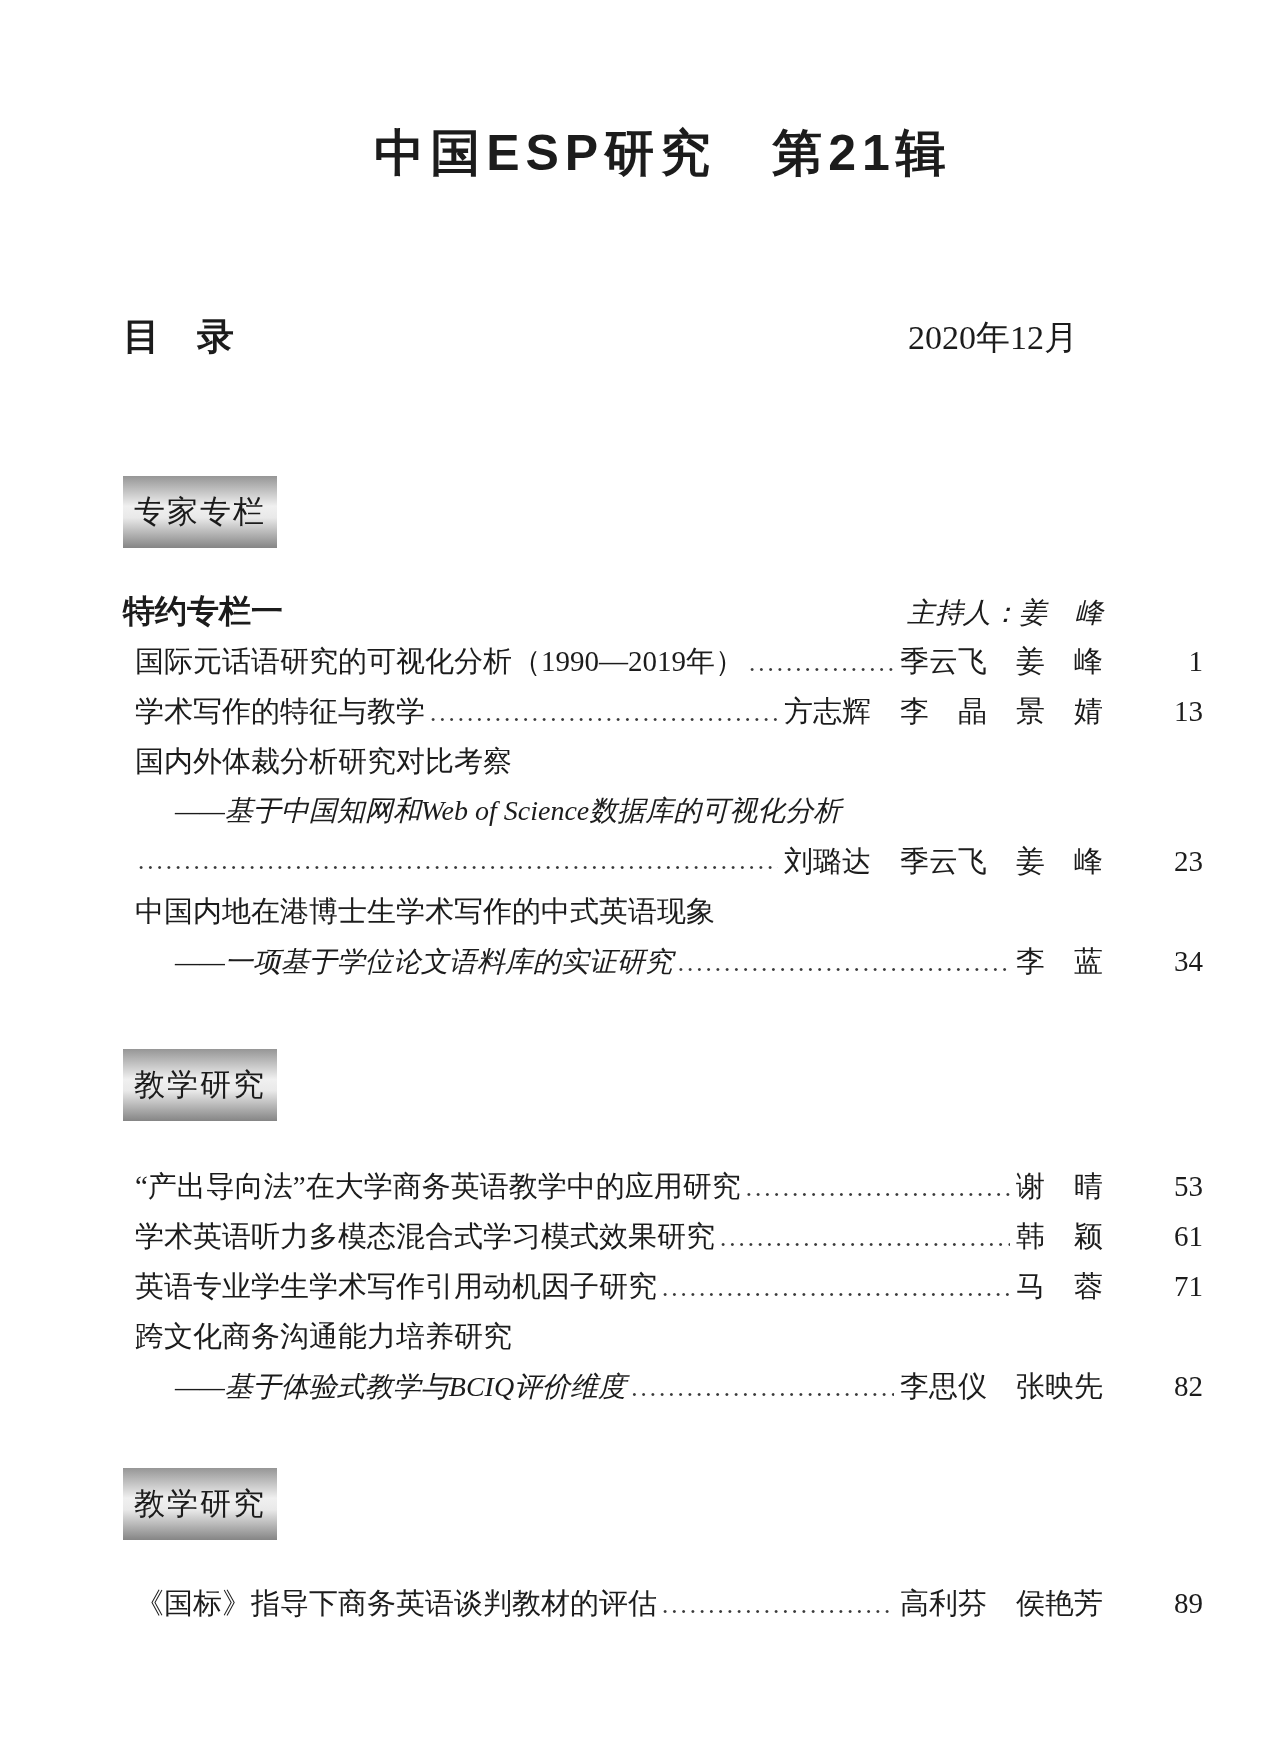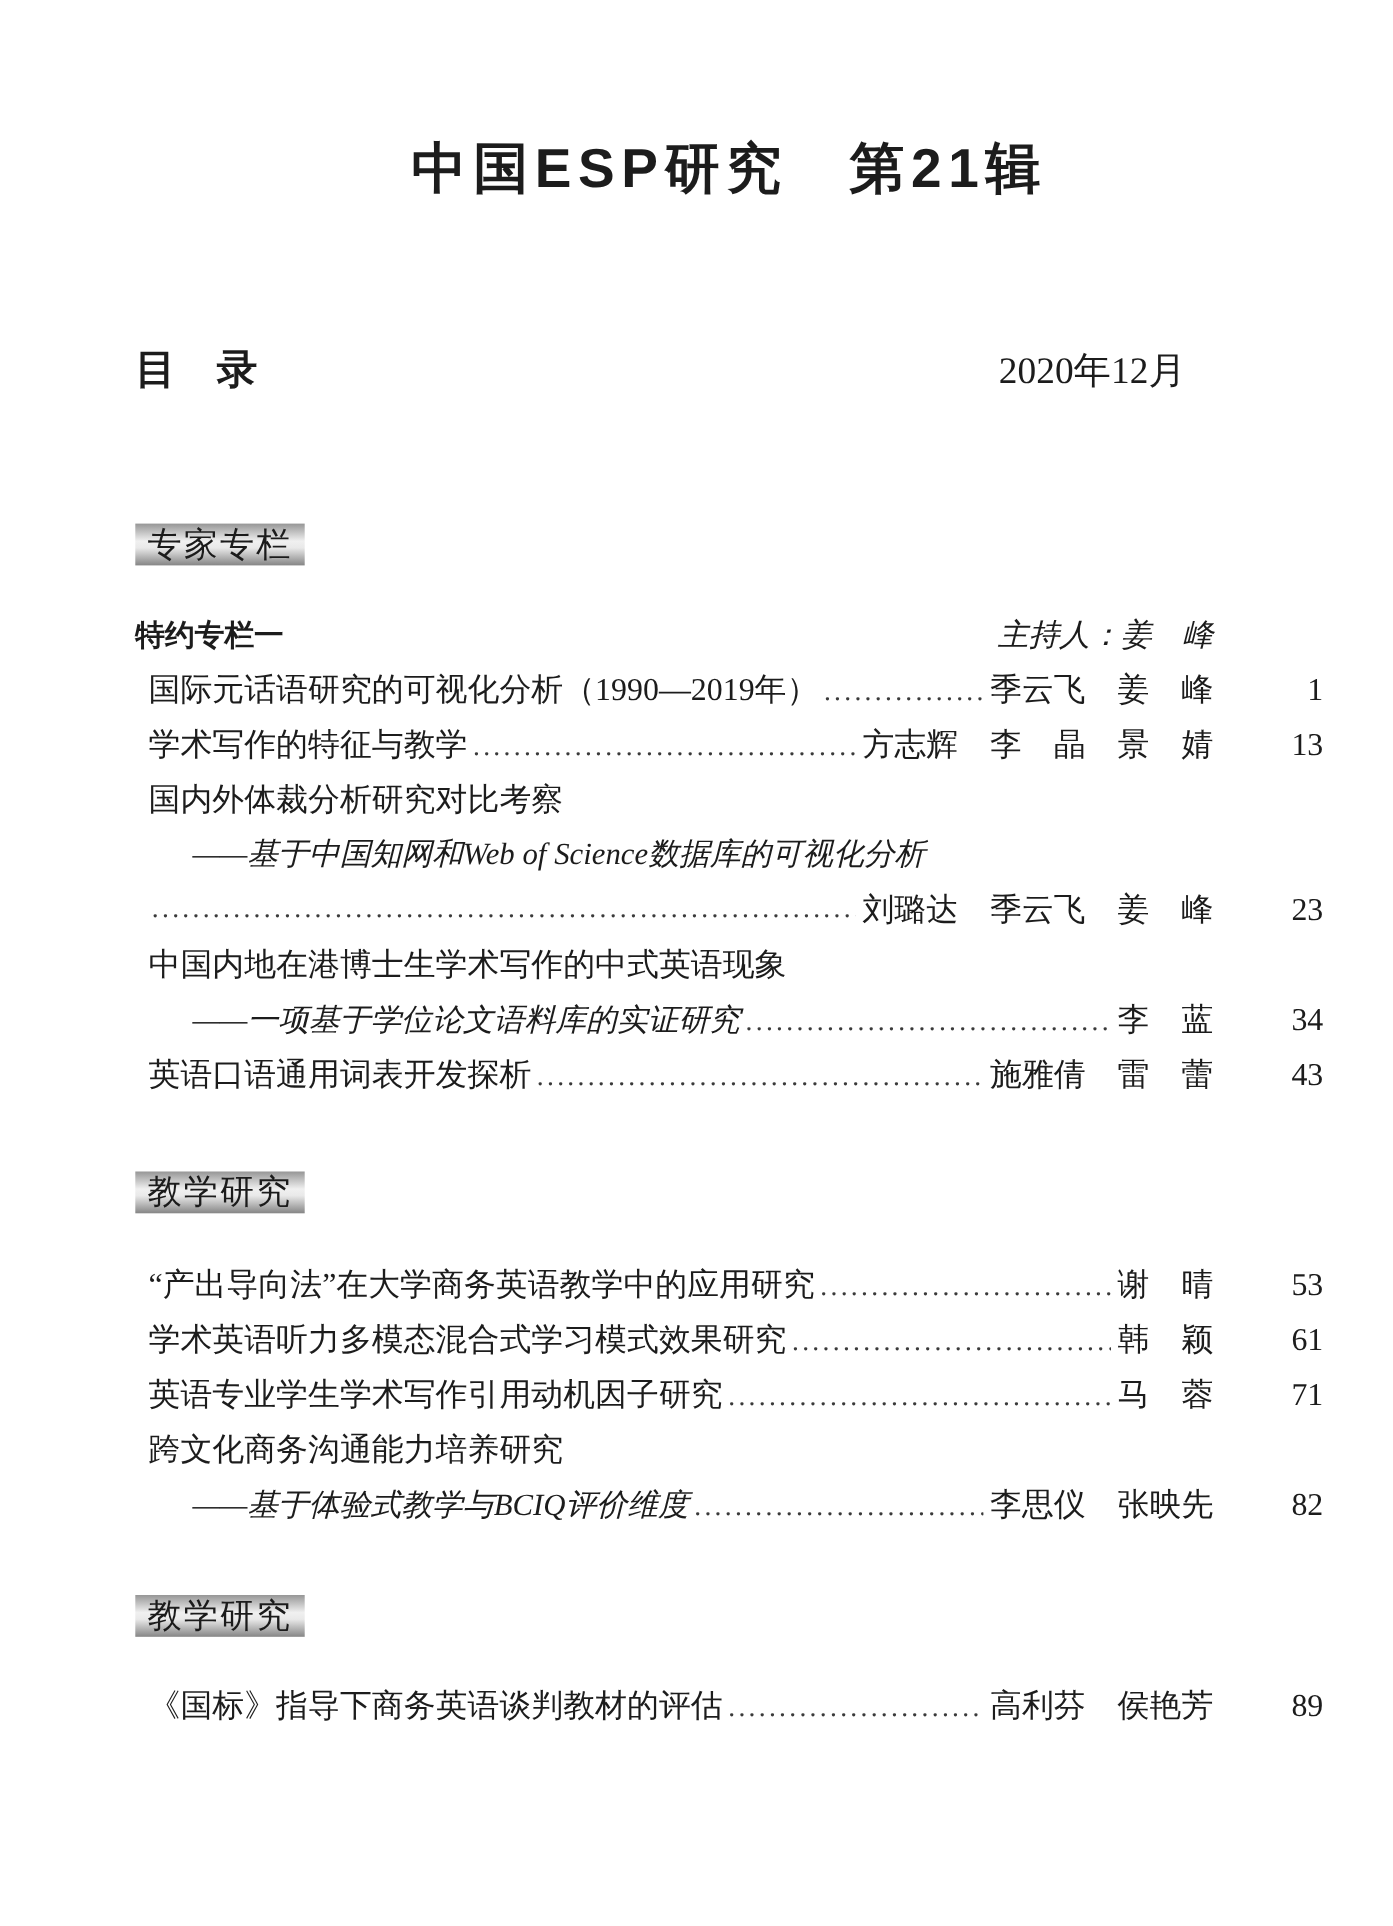--- a/index.html
+++ b/index.html
@@ -42,21 +42,21 @@
     font-size: 34px;
     margin-right: 125px;
     white-space: pre;
   }
   .badge-row { line-height: 0; }
   .badge-row.b1 { margin-top: 115px; }
   .badge-row.b2 { margin-top: 63px; }
   .badge-row.b3 { margin-top: 57px; }
   .badge {
     display: inline-block;
-    padding: 0 11px;
+    padding: 17px 11px;
     background: linear-gradient(180deg, #969696 0%, #f0f0f0 42%, #e9e9e9 58%, #858585 100%);
     font-size: 31px;
     line-height: 38px;
     letter-spacing: 2px;
     color: #1b1b1b;
     white-space: pre;
   }
   .row {
     display: flex;
     align-items: baseline;
@@ -65,21 +65,21 @@
     font-size: 29px;
     white-space: pre;
   }
   .row.g1 { margin-top: 38px; }
   .row.g2 { margin-top: 57px; }
   .row.after-b2 { margin-top: 40px; }
   .row.after-b3 { margin-top: 38px; }
   .group-title {
     font-family: "Liberation Sans", "DejaVu Sans", sans-serif;
     font-weight: 700;
-    font-size: 27px;
+    font-size: 32px;
     flex: none;
   }
   .flex-spacer { flex: 1 1 auto; }
   .kai {
     font-style: italic;
     font-size: 28px;
   }
   .etitle { flex: none; margin-left: 12px; }
   .indent { padding-left: 52px; }
   .indent-sm { padding-left: 10px; align-items: flex-end; }
@@ -159,26 +159,20 @@
     <span class="etitle">中国内地在港博士生学术写作的中式英语现象</span>
   </div>
 
   <div class="row indent">
     <span class="kai">——一项基于学位论文语料库的实证研究</span>
     <span class="leader"></span>
     <span class="authors">李　蓝</span>
     <span class="pagecol">34</span>
   </div>
 
-  <div class="row">
-    <span class="etitle">英语口语通用词表开发探析</span>
-    <span class="leader"></span>
-    <span class="authors">施雅倩　雷　蕾</span>
-    <span class="pagecol">43</span>
-  </div>
 
   <div class="badge-row b2">
     <span class="badge">教学研究</span>
   </div>
 
   <div class="row after-b2">
     <span class="etitle">“产出导向法”在大学商务英语教学中的应用研究</span>
     <span class="leader"></span>
     <span class="authors">谢　晴</span>
     <span class="pagecol">53</span>

